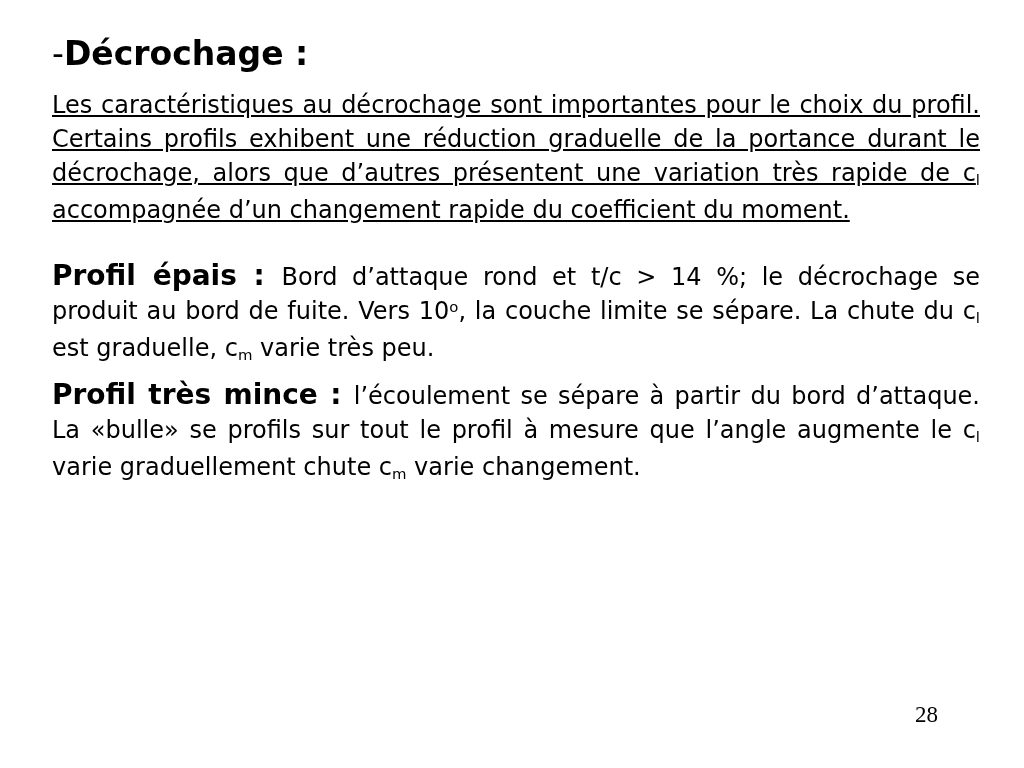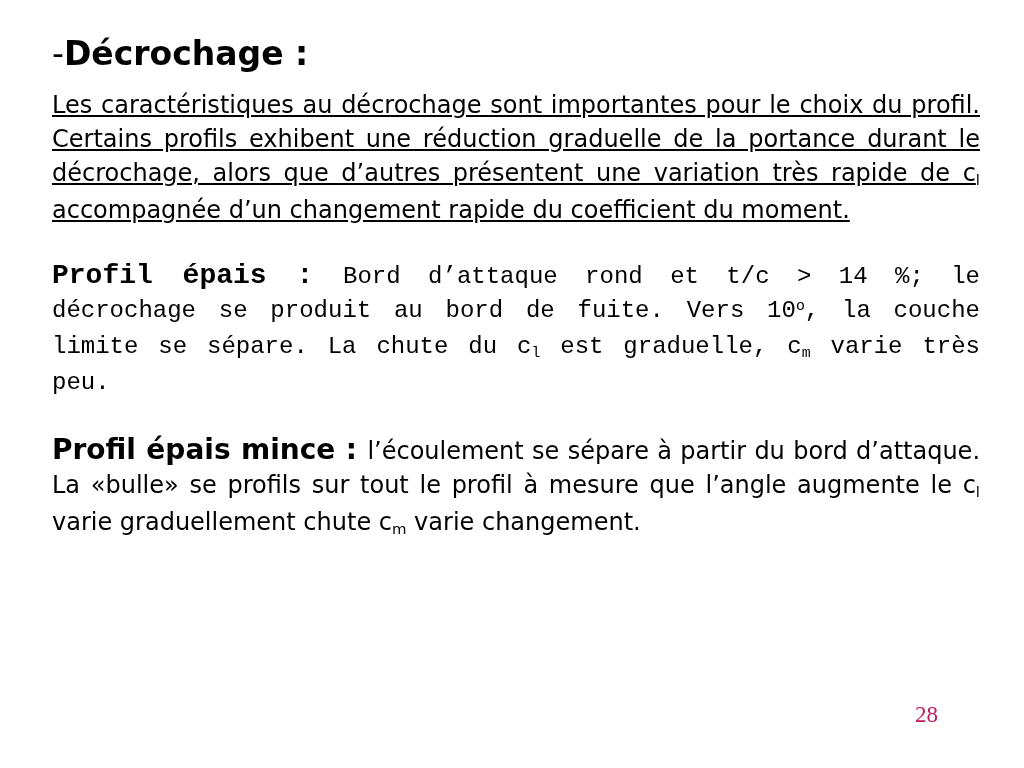--- a/index.html
+++ b/index.html
@@ -26,21 +26,21 @@
     letter-spacing: 0px;
   }
   .body-par {
     margin: 0 0 28px 0;
     font-size: 24px;
     line-height: 34px;
     text-align: justify;
     text-justify: inter-word;
   }
   .body-par.gap-lg { margin-bottom: 32px; text-decoration: underline; }
-  .body-par.gap-md { margin-bottom: 33px; font-family: Liberation Mono, monospace; }
+  .body-par.gap-md { margin-bottom: 10px; }
   .run-b {
     font-weight: 700;
   }
   .body-par .run-b {
     font-size: 28px;
   }
   .run-sub {
     font-size: 62%;
     position: relative;
     top: 0.28em;
@@ -49,32 +49,32 @@
     font-size: 62%;
     position: relative;
     top: -0.45em;
   }
   .page-number {
     position: absolute;
     right: 86px;
     bottom: 40px;
     font-family: "Liberation Serif", "DejaVu Serif", serif;
     font-size: 23px;
-    color: #be185d;
+    color: #000000;
   }
 </style>
 </head>
 <body>
 
 <div class="slide">
 
   <h1 class="title"><span>-</span><span class="run-b">Décrochage :</span></h1>
 
   <p class="body-par gap-lg"><span>Les caractéristiques au décrochage sont importantes pour le choix du profil. Certains profils exhibent une réduction graduelle de la portance durant le décrochage, alors que d’autres présentent une variation très rapide de c</span><span class="run-sub">l</span><span> accompagnée d’un changement rapide du coefficient du moment.</span></p>
 
   <p class="body-par gap-md"><span class="run-b">Profil épais : </span><span>Bord d’attaque rond et t/c &gt; 14 %; le décrochage se produit au bord de fuite. Vers 10</span><span class="run-sup">o</span><span>, la couche limite se sépare. La chute du c</span><span class="run-sub">l</span><span> est graduelle, c</span><span class="run-sub">m</span><span> varie très peu.</span></p>
 
 
-  <p class="body-par"><span class="run-b">Profil épais mince : </span><span>l’écoulement se sépare à partir du bord d’attaque. La «bulle» se profils sur tout le profil à mesure que l’angle augmente le c</span><span class="run-sub">l</span><span> varie graduellement chute c</span><span class="run-sub">m</span><span> varie changement.</span></p>
+  <p class="body-par"><span class="run-b">Profil très mince : </span><span>l’écoulement se sépare à partir du bord d’attaque. La «bulle» se profils sur tout le profil à mesure que l’angle augmente le c</span><span class="run-sub">l</span><span> varie graduellement chute c</span><span class="run-sub">m</span><span> varie changement.</span></p>
 
   <div class="page-number">28</div>
 
 </div>
 
 </body></html>

